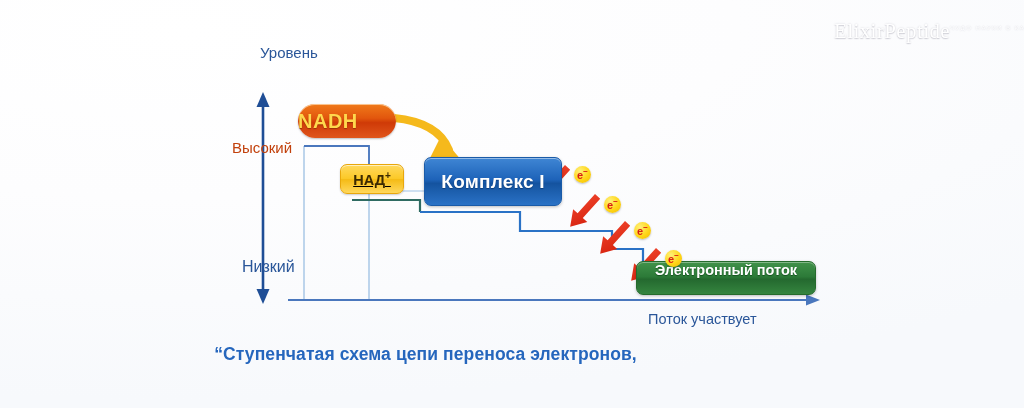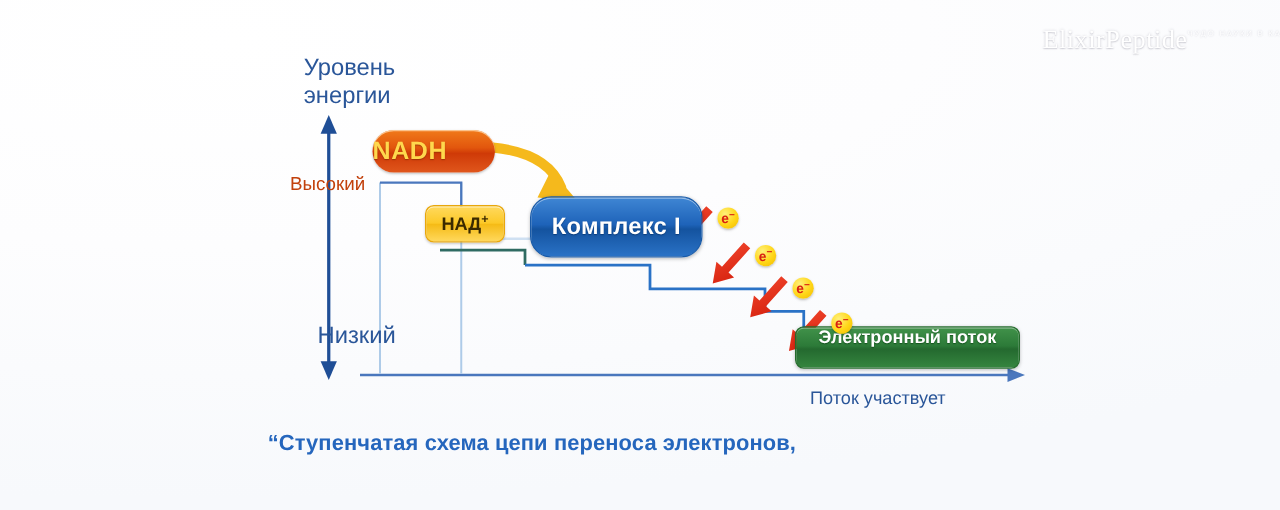--- a/index.html
+++ b/index.html
@@ -25,30 +25,30 @@
     text-shadow:0 0 2px rgba(210,210,215,.95), 0 1px 1px rgba(190,190,200,.7);
   }
   .logo-tag{
     font-size:6.2px;color:#ffffff;letter-spacing:1.4px;margin-top:4px;
     text-shadow:0 0 1.5px rgba(200,200,210,.9);
     white-space:nowrap;
   }
 
   
   .axis-title{
-    position:absolute;left:243px;top:44px;width:110px;
-    font-size:19px;color:#2a5699;line-height:1.18;font-weight:400;
+    position:absolute;left:260px;top:44px;width:110px;
+    font-size:15px;color:#2a5699;line-height:1.18;font-weight:400;
   }
   .lbl-high{
     position:absolute;left:232px;top:139px;
     font-size:15px;color:#c2410c;
   }
   .lbl-low{
-    position:absolute;left:254px;top:258px;
-    font-size:19px;color:#2a5699;text-align:center;
+    position:absolute;left:242px;top:258px;
+    font-size:16px;color:#2a5699;text-align:center;
   }
   .lbl-flow{
     position:absolute;left:648px;top:311px;
     font-size:14.5px;color:#2a5699;
   }
 
   
   .nadh{
     position:absolute;left:298px;top:104px;width:98px;height:34px;
     border-radius:17px;
@@ -59,29 +59,29 @@
   .nadh span{
     font-size:20px;font-weight:bold;color:#ffd84d;letter-spacing:.5px;
     text-shadow:0 1px 1px rgba(120,40,0,.6);
   }
   .nad-plus{
     position:absolute;left:340px;top:164px;width:62px;height:28px;
     border-radius:7px;
     background:linear-gradient(180deg,#ffd95e 0%,#fcc928 48%,#f5bb16 52%,#ffd85c 100%);
     border:1.6px solid #e8a70c;
     box-shadow:inset 0 1px 0 rgba(255,255,255,.6), 0 1px 2px rgba(0,0,0,.2);
-    display:flex;align-items:center;justify-content:center;
+    display:flex;align-items:center;justify-content:center;text-decoration:underline;
   }
   .nad-plus span{
     font-size:14.5px;font-weight:bold;color:#3b2a00;
   }
   .nad-plus sup{font-size:10px;}
   .complex{
     position:absolute;left:424px;top:157px;width:136px;height:47px;
-    border-radius:17px;
+    border-radius:7px;
     background:linear-gradient(180deg,#3f86d4 0%,#1e63b9 46%,#14539f 54%,#2a72c6 100%);
     border:1.5px solid #1a5ba8;
     box-shadow:inset 0 1px 0 rgba(255,255,255,.45), 0 1px 3px rgba(0,0,0,.25);
     display:flex;align-items:center;justify-content:center;
   }
   .complex span{
     font-size:19px;font-weight:bold;color:#ffffff;letter-spacing:.2px;
     text-shadow:0 1px 1px rgba(0,40,90,.6);
   }
   .eflow{
@@ -179,21 +179,20 @@
         <path d="M0 0 L7 0 L7 26 L13 26 L3.5 41 L-6 26 L0 26 Z"></path>
       </g>
       <g transform="translate(656,248) rotate(42)">
         <path d="M0 0 L7 0 L7 26 L13 26 L3.5 41 L-6 26 L0 26 Z"></path>
       </g>
     </g>
   </svg>
 
   <div class="axis-title">
     <div>Уровень</div>
-    <div>энергии</div>
   </div>
   <div class="lbl-high">Высокий</div>
   <div class="lbl-low">Низкий</div>
   <div class="lbl-flow">Поток участвует</div>
 
   <div class="nadh">
     <span>NADH</span>
   </div>
 
   <div class="nad-plus">

